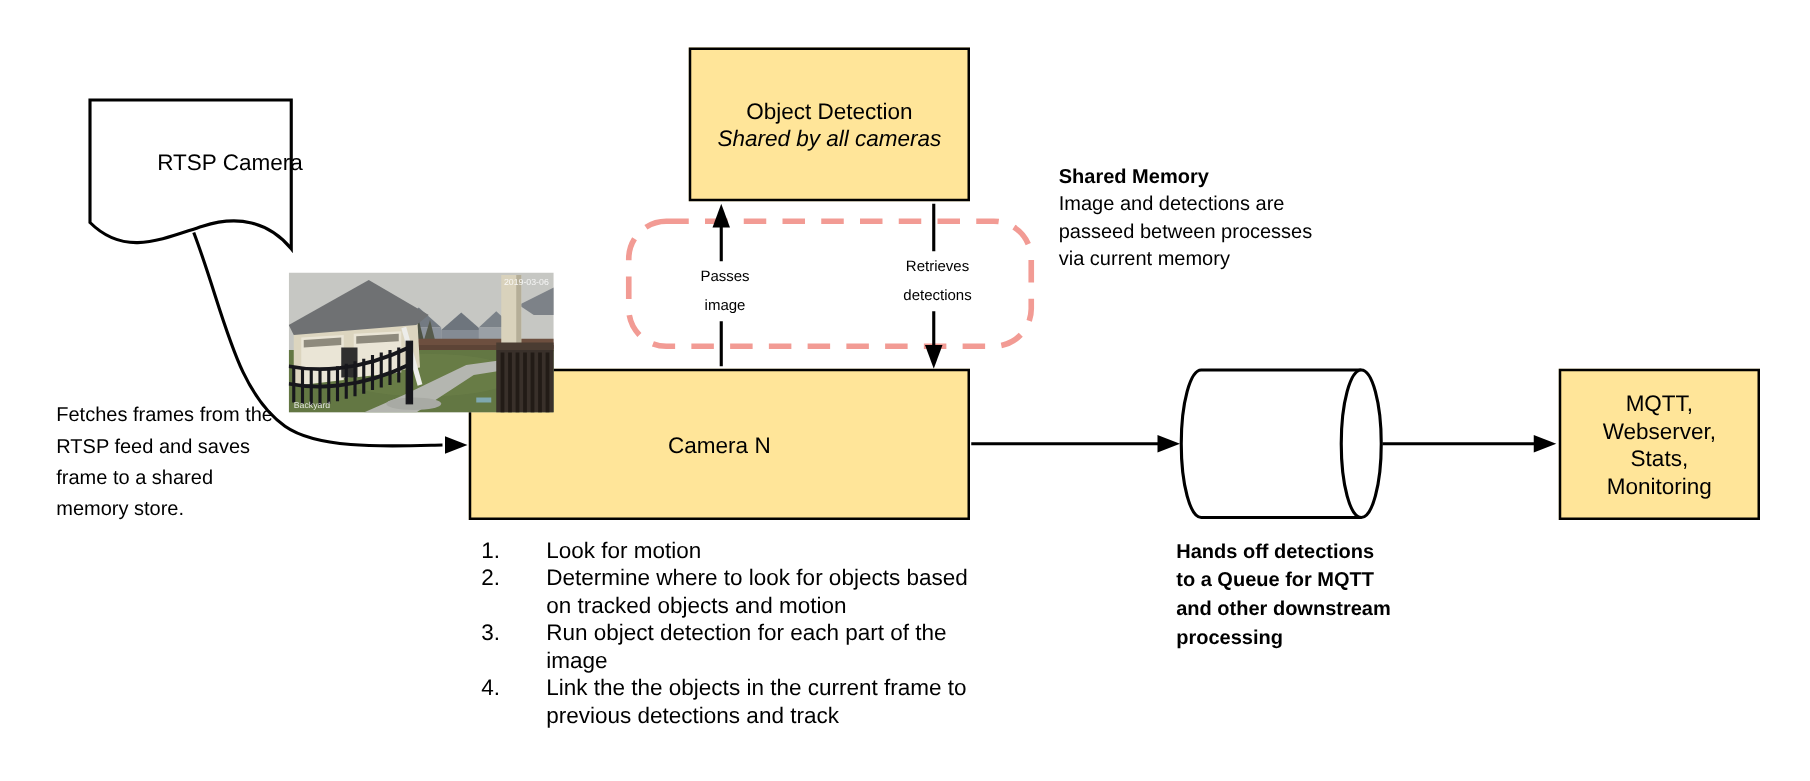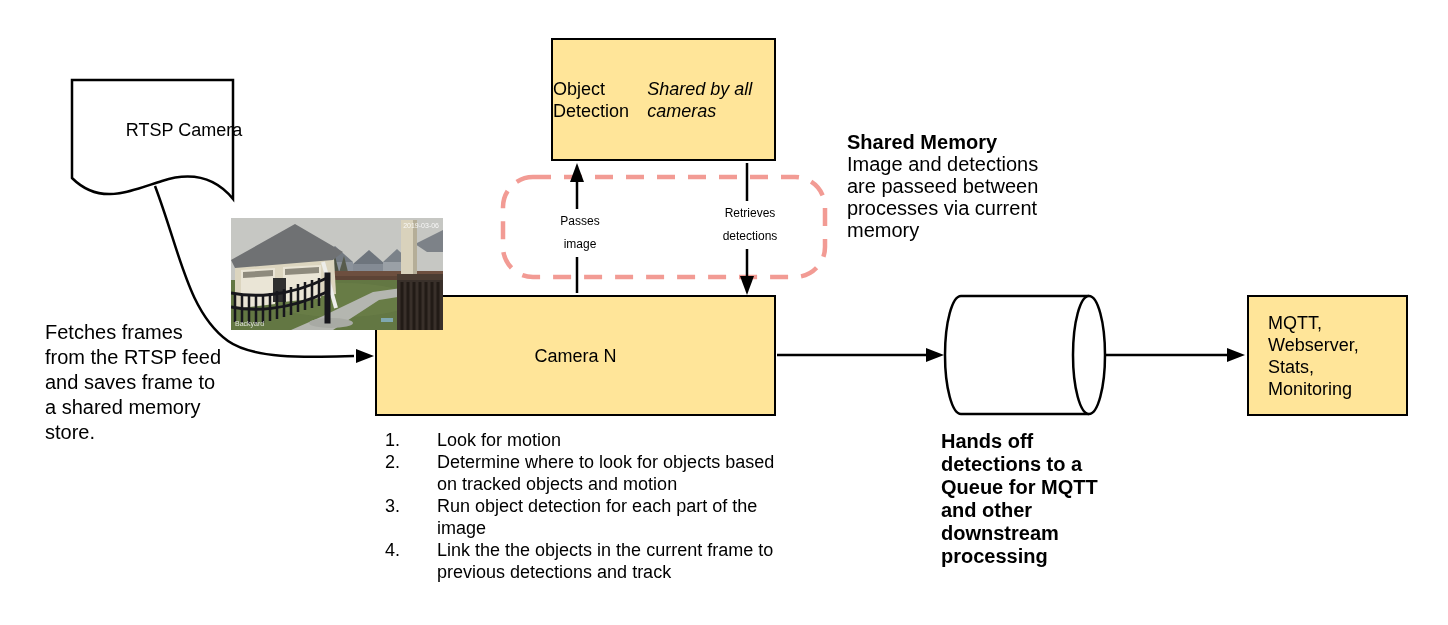--- a/index.html
+++ b/index.html
@@ -3,26 +3,26 @@
 <meta charset="utf-8">
 <style>
   html,body{margin:0;padding:0;background:#ffffff;}
   .canvas{
     position:relative;width:1448px;height:625px;background:#ffffff;
     font-family:"Liberation Sans",sans-serif;color:#000;overflow:hidden;
   }
   svg.layer{position:absolute;left:0;top:0;z-index:1;}
   .node{
     position:absolute;box-sizing:border-box;background:#ffe599;border:2px solid #000;
-    display:flex;flex-direction:row;align-items:center;justify-content:center;
-    font-size:18px;line-height:22px;z-index:2;
+    display:flex;flex-direction:column;align-items:center;justify-content:center;
+    text-align:center;font-size:18px;line-height:22px;z-index:2;
   }
   .node .italic{font-style:italic;}
   .snapshot{position:absolute;left:231px;top:218px;width:212px;height:112px;z-index:3;}
-  .note{position:absolute;font-size:20px;z-index:2;}
+  .note{position:absolute;font-size:16px;z-index:2;}
   .edge-label{
     position:absolute;background:#ffffff;text-align:center;font-size:12px;line-height:23px;
     z-index:4;padding:1px 2px;
   }
   .shape-label{position:absolute;text-align:center;font-size:18px;line-height:23px;z-index:2;}
   .steps{position:absolute;left:385px;top:429px;z-index:2;font-size:18px;line-height:22px;}
   .step{display:flex;}
   .step-num{width:52px;flex:0 0 52px;}
   .step-text{width:356px;}
   .bold{font-weight:bold;}

